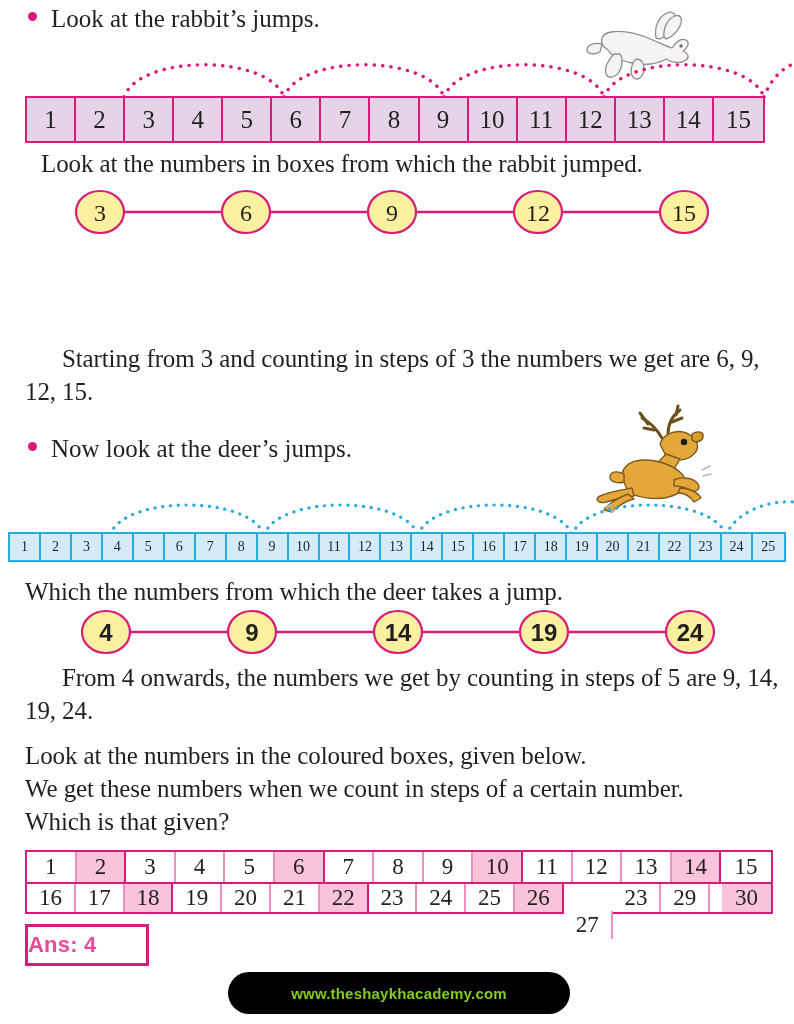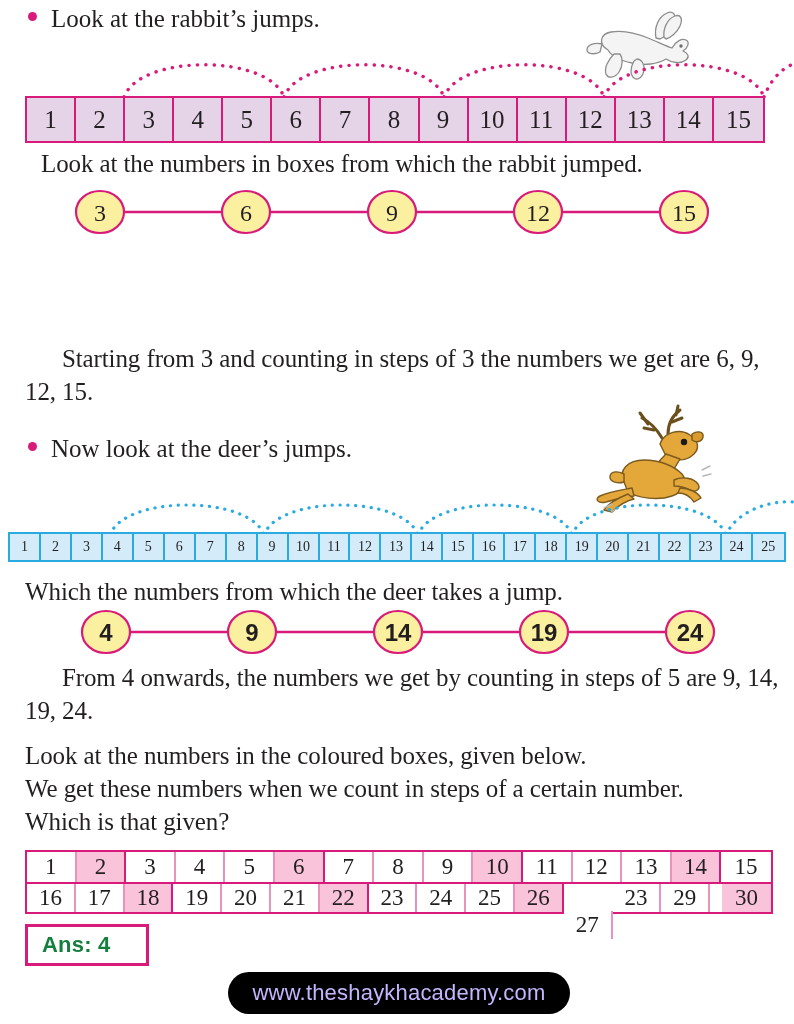--- a/index.html
+++ b/index.html
@@ -114,40 +114,39 @@
   .grid-cell:last-child { border-right: none; }
   .grid-cell.hl { background: #f9c3da; border-right-color: #d81b7a; }
 
   
   .ans-box {
     position: absolute;
     border: 3px solid #d81b7a;
     background: #ffffff;
     display: flex;
     align-items: center;
-    padding-left: 14px;
     font-family: "Liberation Sans", sans-serif;
     font-weight: bold;
     font-size: 22px;
-    color: #15803d;
+    color: #ec4899;
     letter-spacing: 0.2px;
   }
 
   
   .footer-pill {
     position: absolute;
     background: #000000;
     border-radius: 24px;
     display: flex;
     align-items: center;
     justify-content: center;
     font-family: "Liberation Sans", sans-serif;
-    font-weight: normal;
-    font-size: 22px;
-    color: #c4b5fd;
+    font-weight: bold;
+    font-size: 15px;
+    color: #84cc16;
     letter-spacing: 0.2px;
   }
 
   .art { position: absolute; }
   .arcs { position: absolute; }
 </style>
 </head>
 <body>
 
 <div class="page">

